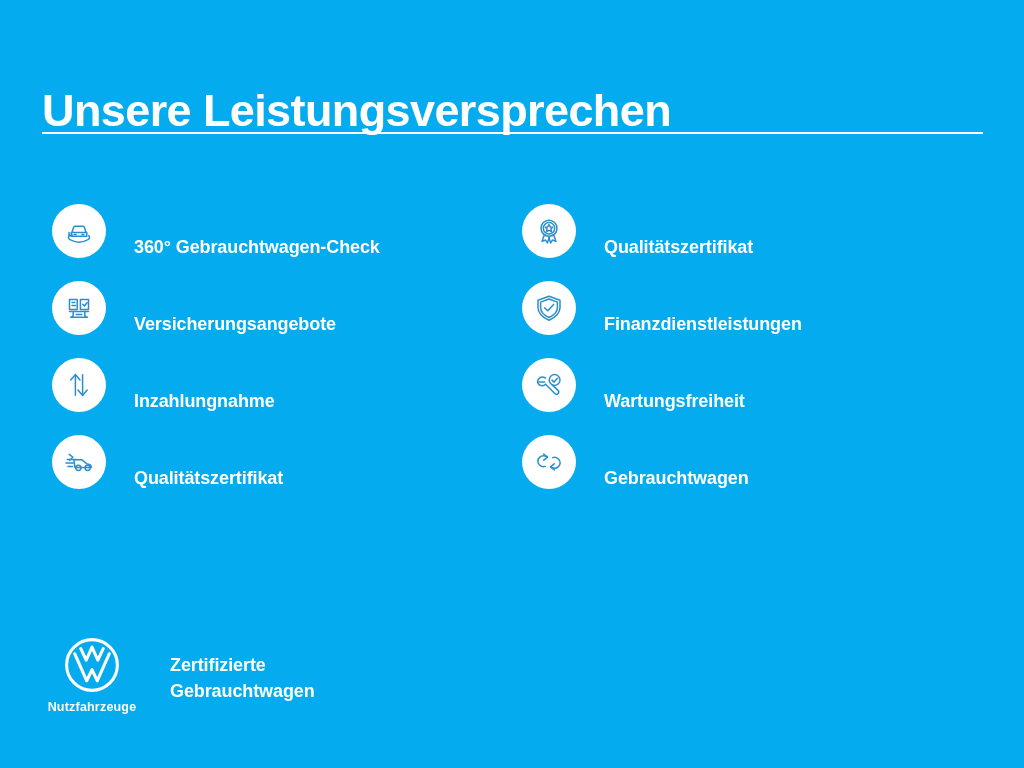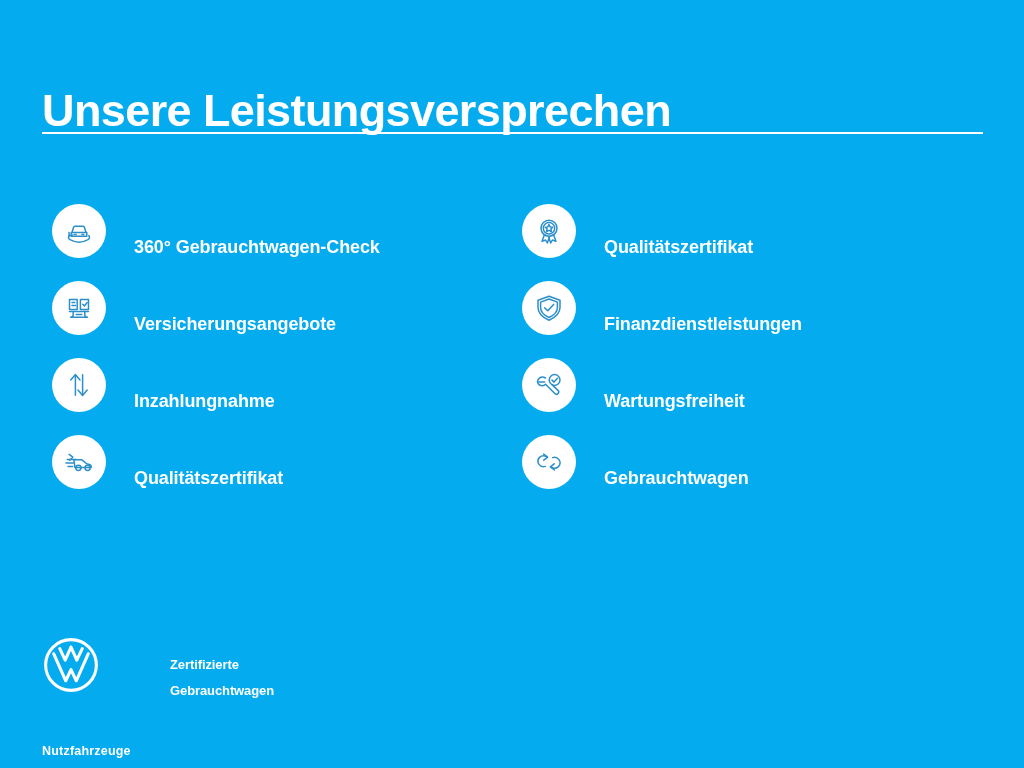--- a/index.html
+++ b/index.html
@@ -98,22 +98,21 @@
     position: absolute;
     left: 42px;
     top: 636px;
     display: flex;
     align-items: flex-start;
   }
   .brand-mark {
     width: 100px;
     display: flex;
     flex-direction: column;
-    align-items: flex-start;
-    gap: 44px;
+    align-items: center;
   }
   .vw-logo {
     width: 58px;
     height: 58px;
     display: block;
   }
   .vw-logo circle,
   .vw-logo path {
     stroke: #FFFFFF;
     fill: none;
@@ -122,21 +121,21 @@
     margin-top: 6px;
     font-size: 12.5px;
     font-weight: 700;
     color: #FFFFFF;
     letter-spacing: 0.2px;
     white-space: nowrap;
   }
   .brand-text {
     margin-left: 28px;
     margin-top: 16px;
-    font-size: 13px;
+    font-size: 18px;
     line-height: 26px;
     font-weight: 700;
     color: #FFFFFF;
     letter-spacing: -0.1px;
   }
   .brand-text div {
     white-space: nowrap;
   }
 </style>
 </head>

